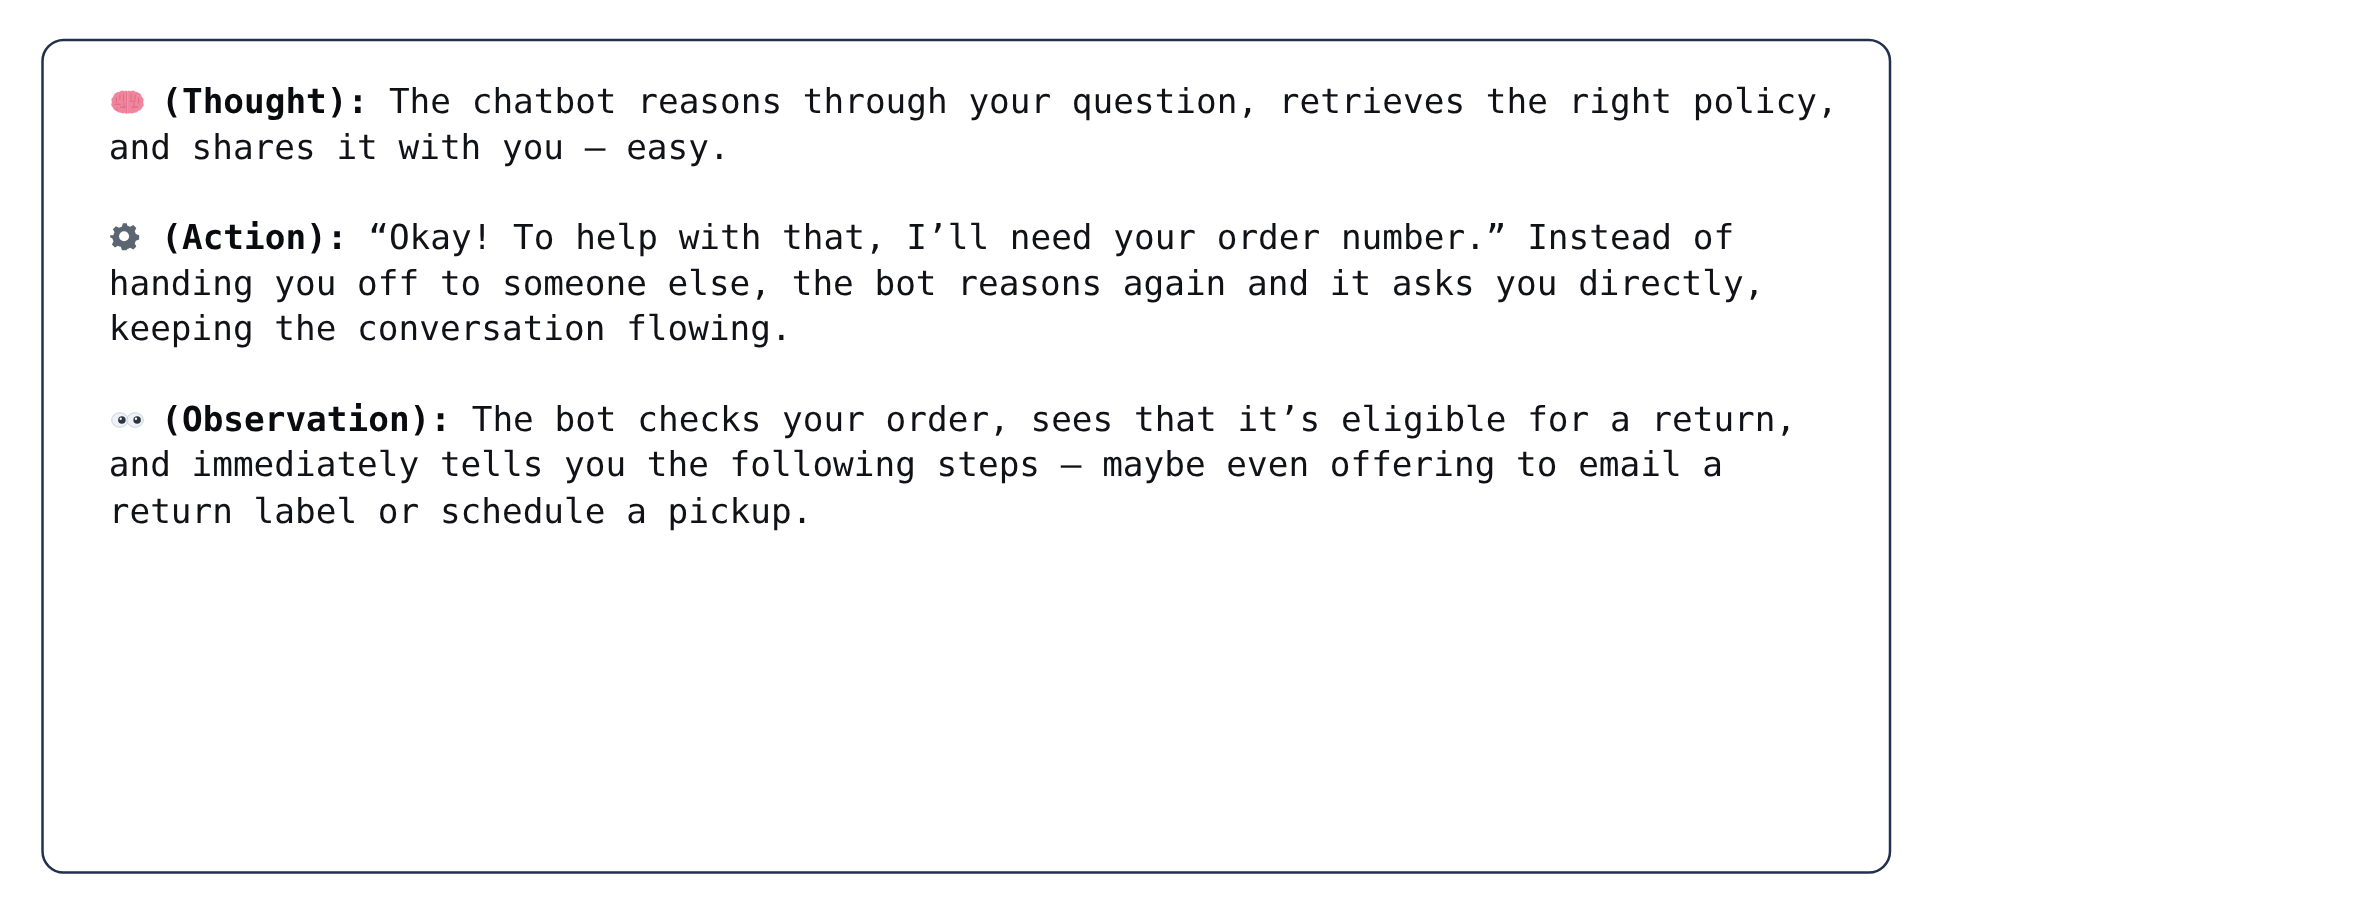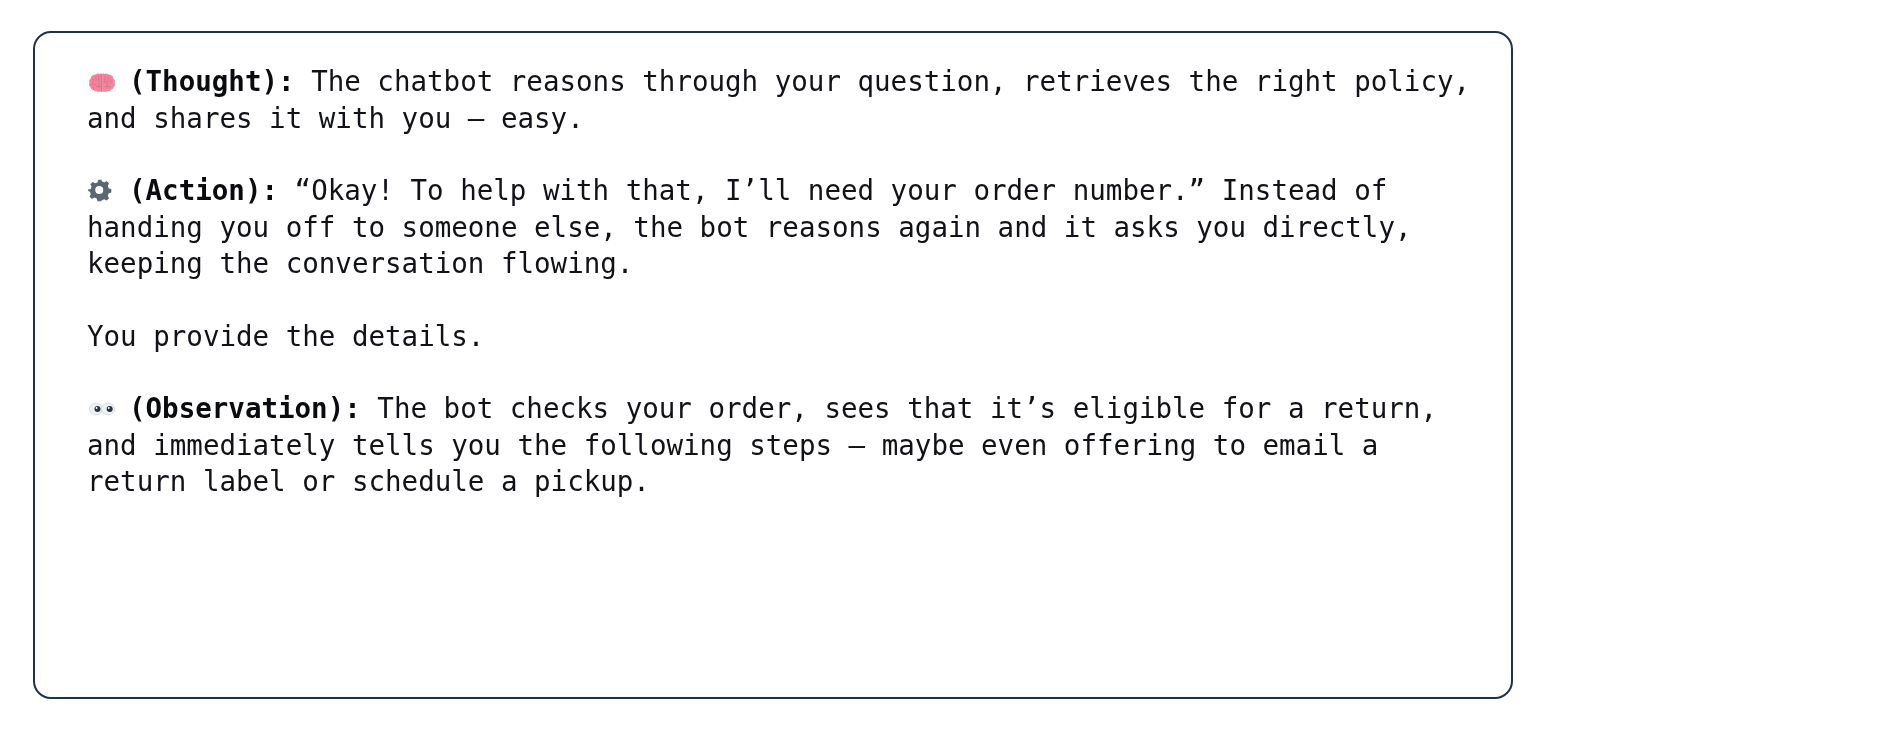--- a/index.html
+++ b/index.html
@@ -87,23 +87,20 @@
 
     <p class="para">
       <span class="emoji">
         <svg viewBox="0 0 32 32" width="28" height="28" aria-hidden="true">
           <path d="M16 3.2l1.1 3.1c.9.2 1.7.6 2.5 1l2.9-1.5 2.7 2.7-1.5 2.9c.4.8.8 1.6 1 2.5l3.1 1.1v3.9l-3.1 1.1c-.2.9-.6 1.7-1 2.5l1.5 2.9-2.7 2.7-2.9-1.5c-.8.4-1.6.8-2.5 1L16 28.8h-3.9l-1.1-3.1c-.9-.2-1.7-.6-2.5-1l-2.9 1.5-2.7-2.7 1.5-2.9c-.4-.8-.8-1.6-1-2.5L1.3 17v-2h2.9l.1-.1c.2-.9.6-1.7 1-2.5L3.8 9.5l2.7-2.7 2.9 1.5c.8-.4 1.6-.8 2.5-1l1.1-3.1H16z" fill="#5b6672"></path>
           <circle cx="14" cy="16" r="4.6" fill="#ffffff"></circle>
         </svg>
       </span><span class="lead">(Action):</span><span> “Okay! To help with that, I’ll need your order number.” Instead of handing you off to someone else, the bot reasons again and it asks you directly, keeping the conversation flowing.</span>
     </p>
 
-    <p class="para">
-      <span>You provide the details.</span>
-    </p>
 
     <p class="para">
       <span class="emoji">
         <svg viewBox="0 0 32 32" width="30" height="30" aria-hidden="true">
           <ellipse cx="9.5" cy="16" rx="7" ry="6.2" fill="#eef1f6" stroke="#c9d0dc" stroke-width="0.8"></ellipse>
           <ellipse cx="22.5" cy="16" rx="7" ry="6.2" fill="#eef1f6" stroke="#c9d0dc" stroke-width="0.8"></ellipse>
           <circle cx="11.2" cy="16" r="3.2" fill="#2b3440"></circle>
           <circle cx="24.2" cy="16" r="3.2" fill="#2b3440"></circle>
           <circle cx="10.2" cy="14.9" r="1" fill="#ffffff"></circle>
           <circle cx="23.2" cy="14.9" r="1" fill="#ffffff"></circle>

